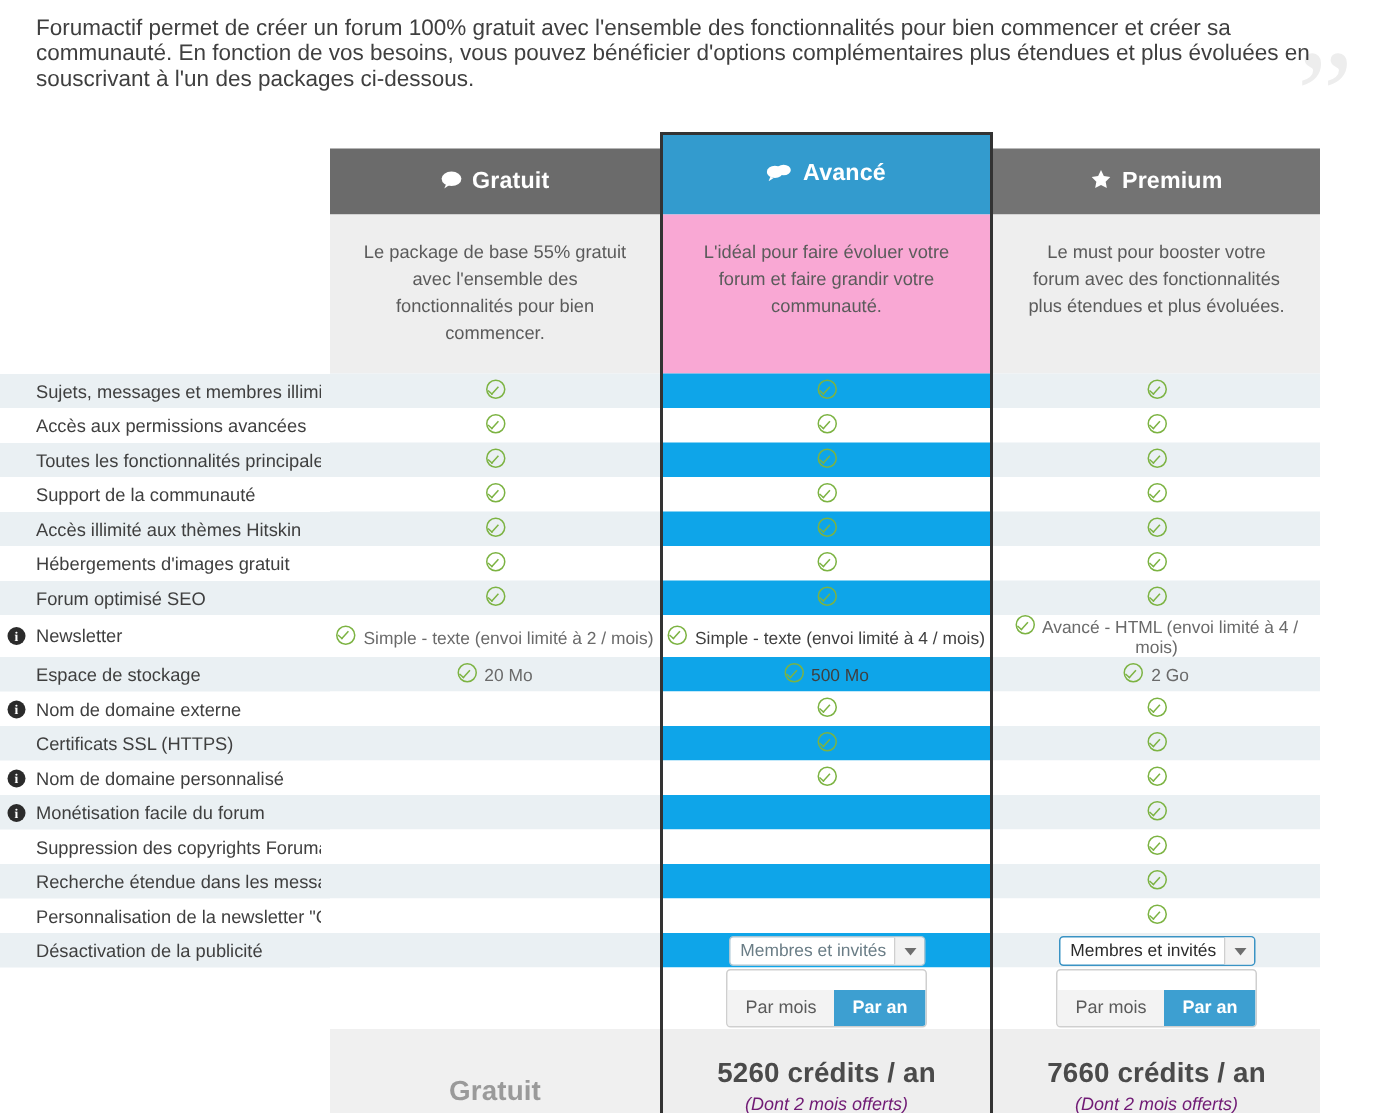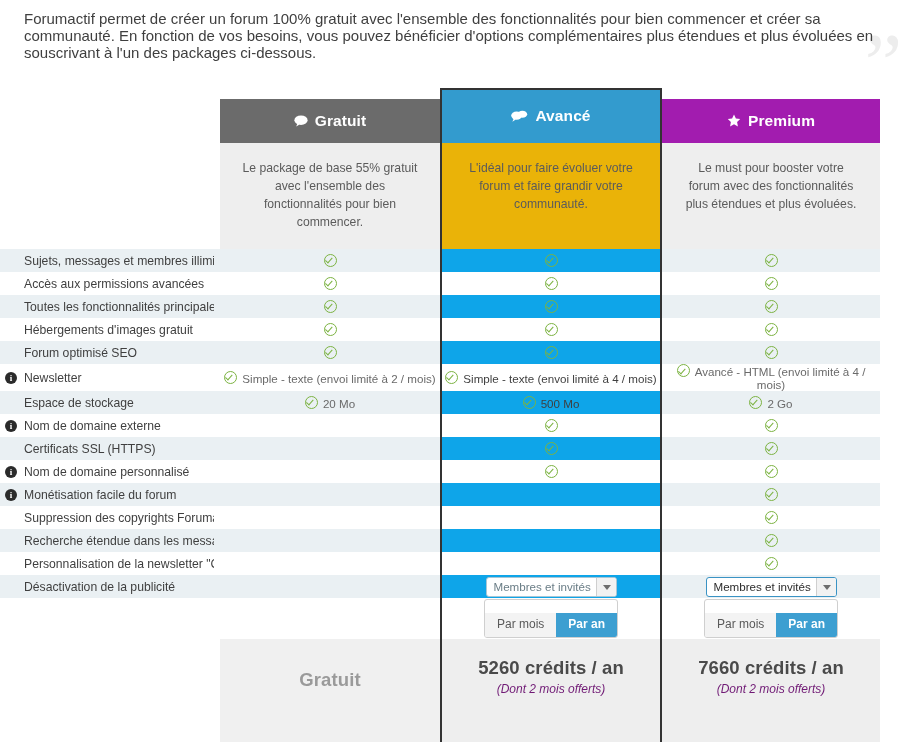--- a/index.html
+++ b/index.html
@@ -75,35 +75,35 @@
     height: 44px;
     line-height: 44px;
     text-align: center;
     color: #ffffff;
     font-size: 15.5px;
     font-weight: bold;
     letter-spacing: .1px;
   }
   .hdr-free  { background: #6b6b6b; }
   .hdr-adv   { background: #339bce; height: 55px; line-height: 55px; }
-  .hdr-prem  { background: #a21caf; }
+  .hdr-prem  { background: #737373; }
   .hdr-box .ic { margin-right: 7px; vertical-align: -1px; }
 
   
   .desc-cell {
     text-align: center;
     font-size: 12.2px;
     line-height: 18px;
     color: #5b5b5b;
     padding: 16px 20px 18px 20px;
     vertical-align: top;
     background: #eeeeee;
     height: 60px;
   }
-  .desc-cell.adv { background: #eab308; margin-top: 24px; }
+  .desc-cell.adv { background: #f9a8d4; margin-top: 24px; }
   .desc-cell.prem { background: #eeeeee; }
 
   
   td.feat {
     font-size: 12.2px;
     color: #3f3f3f;
     padding: 0 6px 0 0;
     height: 23px;
     text-align: left;
     position: relative;
@@ -349,20 +349,36 @@
         <tr class="odd">
           <td class="feat">
             <span class="fl">Toutes les fonctionnalités principales</span>
           </td>
           <td class="val free"><span class="chk "></span></td>
           <td class="val adv"><span class="chk "></span></td>
           <td class="val prem"><span class="chk "></span></td>
         </tr>
         <tr class="even">
           <td class="feat">
+            <span class="fl">Support de la communauté</span>
+          </td>
+          <td class="val free"><span class="chk "></span></td>
+          <td class="val adv"><span class="chk "></span></td>
+          <td class="val prem"><span class="chk "></span></td>
+        </tr>
+        <tr class="odd">
+          <td class="feat">
+            <span class="fl">Accès illimité aux thèmes Hitskin</span>
+          </td>
+          <td class="val free"><span class="chk "></span></td>
+          <td class="val adv"><span class="chk "></span></td>
+          <td class="val prem"><span class="chk "></span></td>
+        </tr>
+        <tr class="even">
+          <td class="feat">
             <span class="fl">Hébergements d'images gratuit</span>
           </td>
           <td class="val free"><span class="chk "></span></td>
           <td class="val adv"><span class="chk "></span></td>
           <td class="val prem"><span class="chk "></span></td>
         </tr>
         <tr class="odd">
           <td class="feat">
             <span class="fl">Forum optimisé SEO</span>
           </td>

